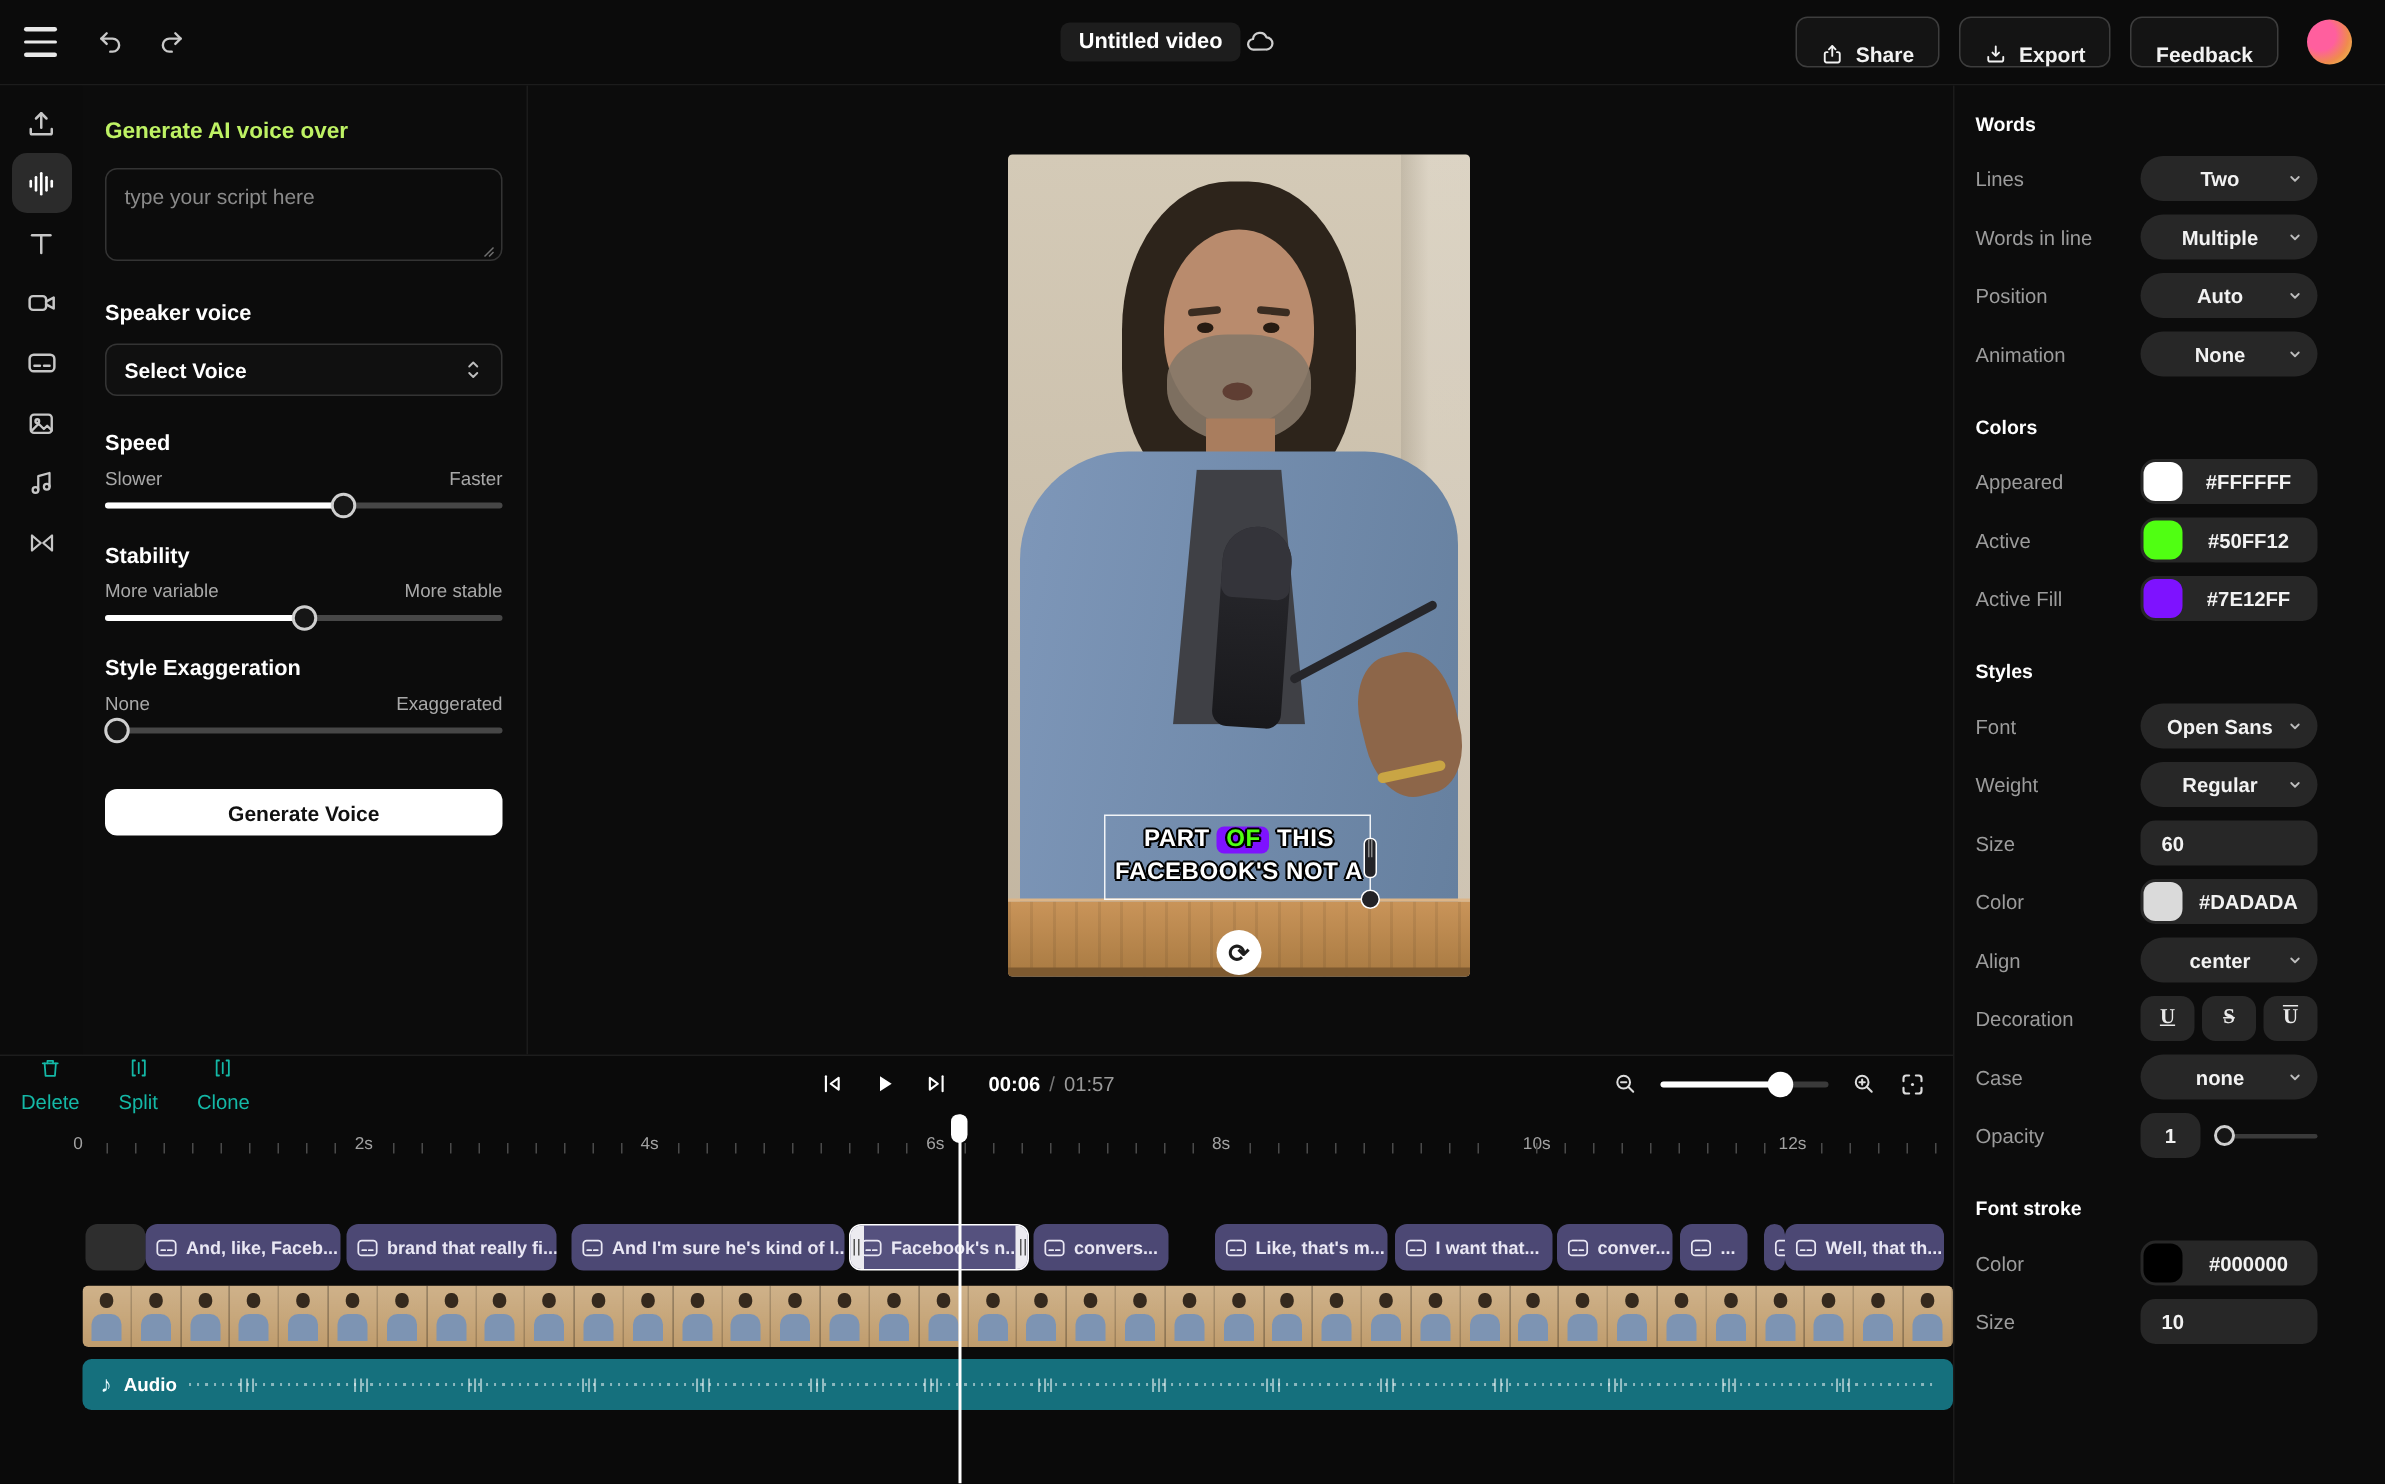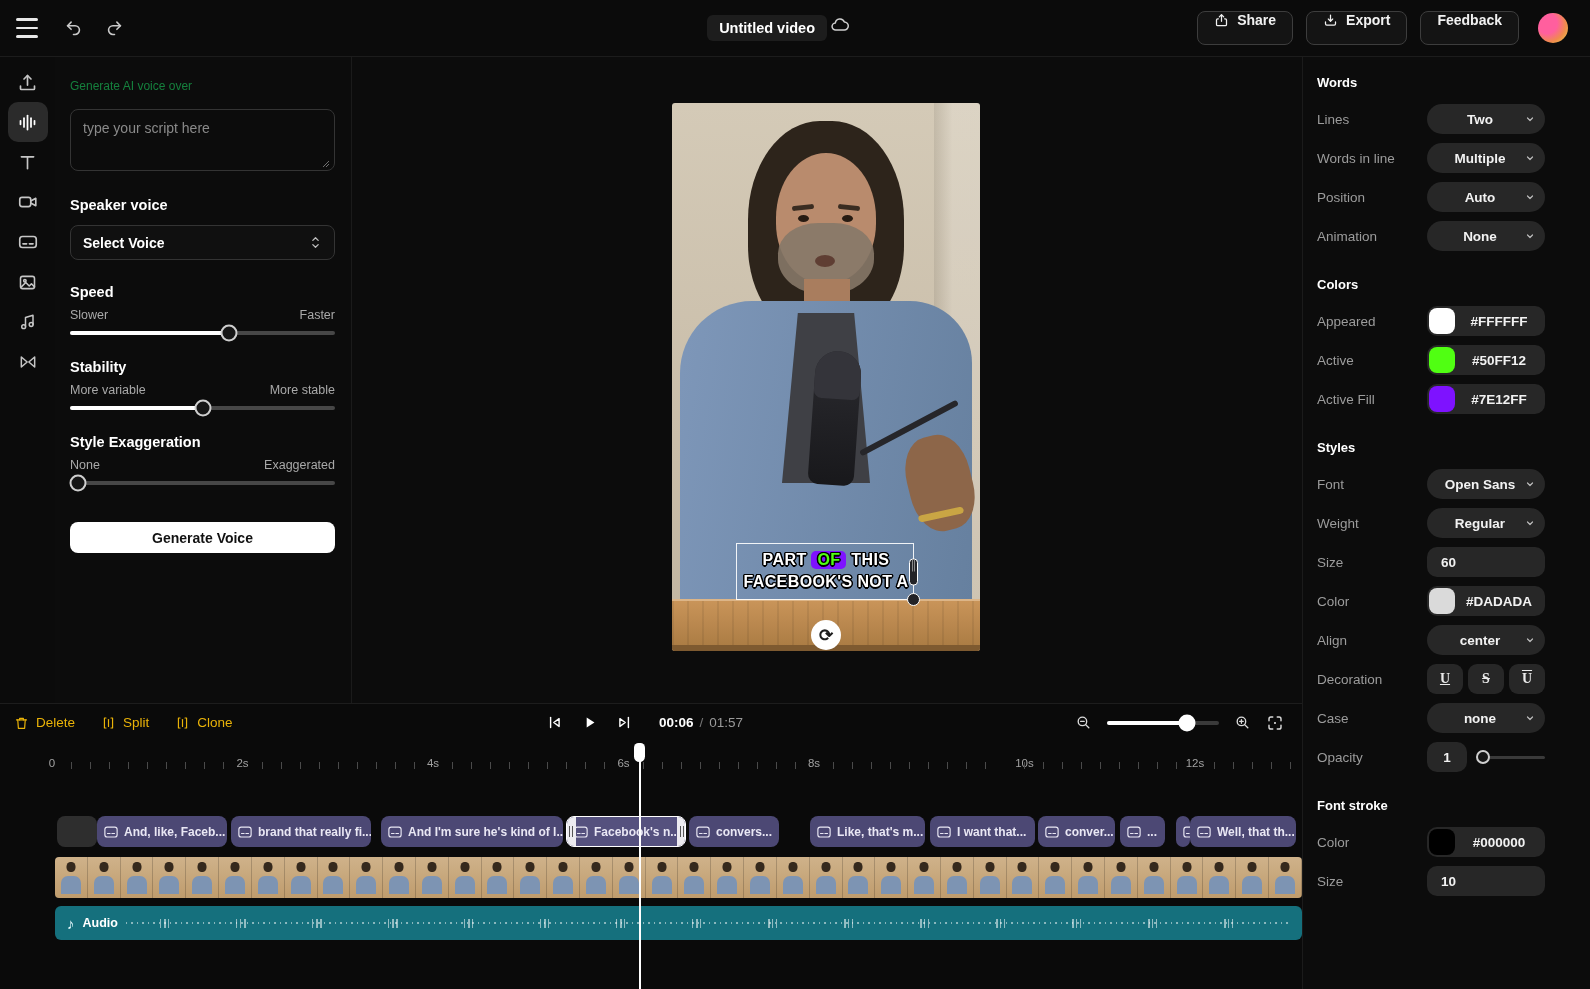--- a/index.html
+++ b/index.html
@@ -7,40 +7,40 @@
     font-family:"Liberation Sans", sans-serif; color:#eee; }
   .app { position:relative; width:1590px; height:989px; background:#0a0a0a; }
 
   
   .topbar { position:absolute; left:0; top:0; width:1590px; height:57px;
     background:#0b0b0b; border-bottom:1px solid #1c1c1c; display:flex; align-items:center; }
   .tb-left { display:flex; align-items:center; gap:22px; padding-left:16px; width:360px; }
   .icon-btn { background:none; border:none; color:#c9c9c9; cursor:pointer; display:flex; align-items:center; justify-content:center; }
   .hamburger { width:26px; height:20px; display:flex; flex-direction:column; justify-content:space-between; }
   .hamburger span { display:block; height:2.6px; width:22px; background:#e8e8e8; border-radius:2px; }
-  .tb-center { flex:1; display:flex; align-items:flex-start; justify-content:center; gap:3px; }
+  .tb-center { flex:1; display:flex; align-items:center; justify-content:center; gap:3px; }
   .title-pill { background:#1d1d1d; border-radius:6px; padding:5px 12px; font-size:14.5px; font-weight:600; color:#fff; }
   .cloud { color:#cfcfcf; }
   .tb-right { display:flex; align-items:center; gap:13px; padding-right:22px; }
   .tb-btn { height:34px; border:1px solid #3d3d3d; background:#141414; color:#f2f2f2;
-    border-radius:8px; padding:0 16px; font-size:14px; font-weight:600; display:flex; align-items:flex-start; gap:8px; cursor:pointer; }
+    border-radius:8px; padding:0 16px; font-size:14px; font-weight:600; display:flex; align-items:flex-end; gap:8px; cursor:pointer; }
   .avatar { width:30px; height:30px; border-radius:50%; margin-left:6px;
     background:radial-gradient(circle at 30% 35%, #ff5f9e 0 35%, #f08b4d 65%, #e8d34b 100%); }
 
   
   .rail { position:absolute; left:0; top:57px; width:55px; height:646px; background:#0b0b0b;
     display:flex; flex-direction:column; align-items:center; padding-top:5px; }
   .rail-item { width:40px; height:40px; display:flex; align-items:center; justify-content:center;
     color:#c6c6c6; background:none; border:none; cursor:pointer; border-radius:10px; }
   .rail-item.sel { background:#2b2b2b; color:#fff; }
 
   
   .left-panel { position:absolute; left:55px; top:57px; width:297px; height:646px;
     background:#0c0c0c; border-right:1px solid #1b1b1b; padding:22px 16px 0 15px; }
-  .lp-title { font-size:12px; font-weight:400; color:#15803d; margin-bottom:16px; }
+  .lp-title { font-size:15px; font-weight:700; color:#bef264; margin-bottom:16px; }
   .script-box { position:relative; margin-bottom:22px; }
   .script-box textarea { width:265px; height:62px; background:transparent; border:1px solid #343434;
     border-radius:8px; color:#e8e8e8; font-family:"Liberation Sans",sans-serif; font-size:14px;
     padding:10px 12px; resize:none; outline:none; }
   .script-box textarea::placeholder { color:#8a8a8a; }
   .resize-grip { position:absolute; right:5px; bottom:7px; color:#6f6f6f; }
   .field-label { font-size:14.5px; font-weight:700; color:#fff; margin-bottom:12px; }
   .select { width:265px; height:35px; background:#101010; border:1px solid #343434; border-radius:8px;
     display:flex; align-items:center; justify-content:space-between; padding:0 12px; cursor:pointer; color:#fff; margin-bottom:24px; }
   .select .sv { font-size:14px; font-weight:700; }
@@ -129,22 +129,22 @@
     align-items:center; justify-content:center; font-size:13.5px; font-weight:600; color:#f2f2f2; }
   .mini-track { position:relative; flex:1; height:3px; background:#3a3a3a; border-radius:2px; }
   .mini-track .fill { position:absolute; left:0; top:0; bottom:0; background:#fff; border-radius:2px; }
   .mini-track .knob { position:absolute; top:50%; width:14px; height:14px; border-radius:50%;
     background:#161616; border:2px solid #cfcfcf; transform:translate(-50%,-50%); }
 
   
   .bottom { position:absolute; left:0; top:703px; width:1302px; height:286px; background:#0a0a0a; border-top:1px solid #1d1d1d; }
   .tl-toolbar { position:relative; height:37px; display:flex; align-items:center; }
   .tl-left { display:flex; align-items:center; gap:26px; padding-left:14px; }
-  .tl-btn { background:none; border:none; color:#eab308; font-size:13.5px; font-weight:500;
-    display:flex; align-items:center; gap:7px; cursor:pointer; font-family:"Liberation Sans",sans-serif; }
+  .tl-btn { background:none; border:none; color:#14b8a6; font-size:13.5px; font-weight:500;
+    display:flex; align-items:center; gap:7px; cursor:pointer; font-family:"Liberation Sans",sans-serif;flex-direction:column; }
   .tl-center { position:absolute; left:546px; display:flex; align-items:center; gap:18px; }
   .time { display:flex; gap:6px; font-size:13.5px; margin-left:8px; }
   .time .cur { color:#fff; font-weight:700; }
   .time .sep { color:#777; }
   .time .tot { color:#9a9a9a; }
   .tl-right { position:absolute; right:18px; display:flex; align-items:center; gap:15px; }
   .zslider { position:relative; width:112px; height:4px; background:#3a3a3a; border-radius:3px; }
   .zslider .fill { position:absolute; left:0; top:0; bottom:0; width:71%; background:#fff; border-radius:3px; }
   .zslider .knob { position:absolute; left:71%; top:50%; width:17px; height:17px; background:#fff;
     border-radius:50%; transform:translate(-50%,-50%); }

